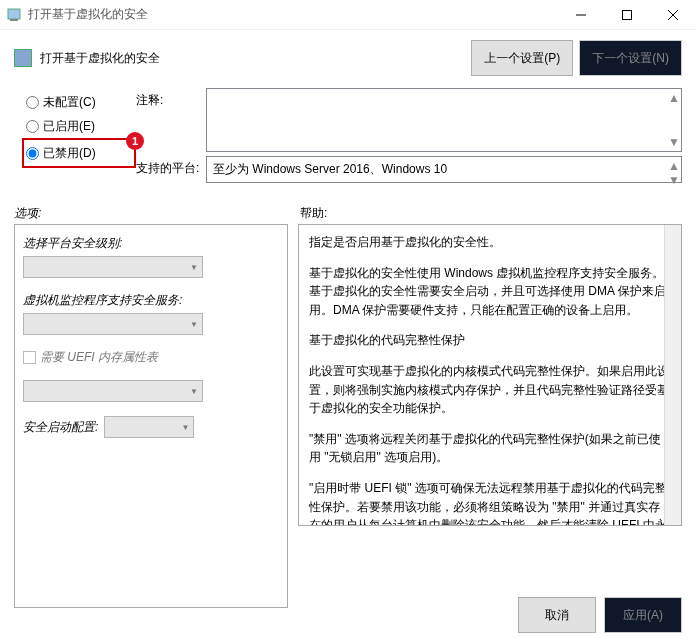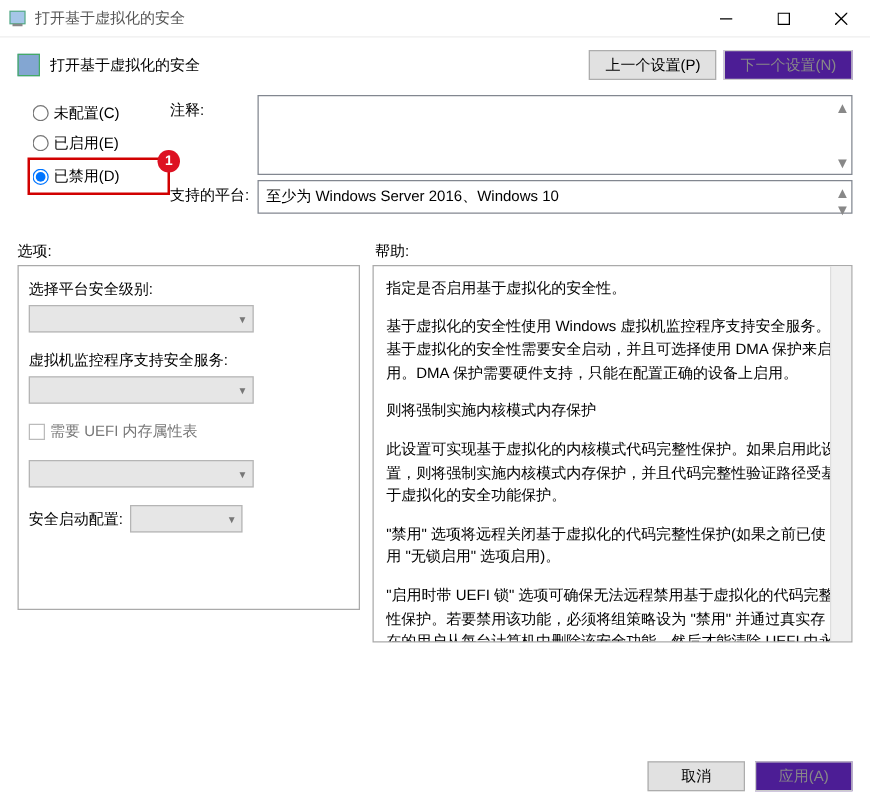--- a/index.html
+++ b/index.html
@@ -9,46 +9,46 @@
   .titlebar { height: 30px; display:flex; align-items:center; padding-left:6px; background:#fff; border-bottom:1px solid #eee; }
   .titlebar .appicon { width:16px; height:16px; margin-right:6px; display:flex; align-items:center; justify-content:center; }
   .titlebar .title { flex:1; color:#555; }
   .titlebar .winbtn { width:46px; height:30px; display:flex; align-items:center; justify-content:center; color:#333; }
 
   
   .header { display:flex; align-items:center; padding:10px 14px 4px 14px; }
   .header .hicon { width:18px; height:18px; background:#83a6d2; border:1px solid #4a6; margin-right:8px; }
   .header .htitle { flex:1; font-weight:500; }
   .header .navbtns { display:flex; gap:6px; }
-  .btn { height:24px; padding:0 12px; background:#e1e1e1; border:1px solid #adadad; display:inline-flex; align-items:center; justify-content:center; min-width:90px; cursor:default; }
-  .btn:disabled, .btn.disabled { color:#888; background:#4c1d95; border-color:#ccc; }
+  .btn { height:36px; padding:0 12px; background:#e1e1e1; border:1px solid #adadad; display:inline-flex; align-items:center; justify-content:center; min-width:90px; cursor:default; }
+  .btn:disabled, .btn.disabled { color:#888; background:#0f172a; border-color:#ccc; }
 
   
   .config-area { padding: 8px 14px 0 26px; display:flex; }
   .radio-col { width:110px; padding-top:2px; }
   .radio-item { display:flex; align-items:center; height:24px; }
   .radio-item input { margin:0 4px 0 0; }
   .radio-highlight { border:2px solid #d10000; padding:1px 2px; margin-left:-4px; position:relative; }
   .annot { position:absolute; width:18px; height:18px; border-radius:50%; background:#d12; color:#fff; display:flex; align-items:center; justify-content:center; font-size:11px; font-weight:bold; }
   .annot1 { top:-8px; right:-10px; }
   .info-col { flex:1; }
   .info-row { display:flex; margin-bottom:4px; }
   .info-label { width:70px; padding-top:4px; }
   .info-box { flex:1; border:1px solid #828790; background:#fff; min-height:64px; padding:4px 6px; position:relative; }
   .info-box.small { min-height:26px; display:flex; align-items:center; }
   .scroll-hint { position:absolute; right:2px; top:2px; bottom:2px; width:10px; display:flex; flex-direction:column; justify-content:space-between; color:#888; font-size:8px; align-items:center; }
 
   
   .section-row { display:flex; padding: 18px 14px 2px 14px; }
-  .section-row .slabel { width: 286px; }
+  .section-row .slabel { width: 286px; font-style: italic; }
   .section-row .slabel2 { }
 
   
   .lower { display:flex; padding: 0 14px; gap:10px; }
-  .left-pane { width: 274px; border:1px solid #aaa; padding:10px 8px; height:276px; }
+  .left-pane { width: 274px; border:1px solid #aaa; padding:10px 8px; height:384px;font-style:italic; }
   .left-pane .field { margin-bottom:14px; }
   .left-pane .field-label { margin-bottom:4px; color:#000; }
   .combo { width:180px; height:22px; background:#e6e6e6; border:1px solid #b5b5b5; display:flex; align-items:center; justify-content:flex-end; padding-right:4px; color:#777; }
   .combo .caret { font-size:8px; }
   .checkbox-row { display:flex; align-items:center; gap:4px; }
   .fake-check { width:13px; height:13px; border:1px solid #bbb; background:#fff; }
 
   .right-pane { flex:1; border:1px solid #aaa; padding:8px 10px; height:302px; overflow:hidden; position:relative; line-height:1.55; }
   .right-pane p { margin:0 0 12px 0; }
   .right-pane .scrollbar { position:absolute; right:0; top:0; bottom:0; width:17px; background:#f0f0f0; border-left:1px solid #ddd; }
@@ -171,21 +171,21 @@
       <span class="field-label" style="margin:0">安全启动配置:</span>
       <div class="combo" style="width:90px">
           <span class="caret">▼</span>
         </div>
     </div>
   </div>
 
   <div class="right-pane">
     <p>指定是否启用基于虚拟化的安全性。</p>
     <p>基于虚拟化的安全性使用 Windows 虚拟机监控程序支持安全服务。基于虚拟化的安全性需要安全启动，并且可选择使用 DMA 保护来启用。DMA 保护需要硬件支持，只能在配置正确的设备上启用。</p>
-    <p>则将强制实施内核模式内存保护</p>
+    <p>基于虚拟化的代码完整性保护</p>
     <p>此设置可实现基于虚拟化的内核模式代码完整性保护。如果启用此设置，则将强制实施内核模式内存保护，并且代码完整性验证路径受基于虚拟化的安全功能保护。</p>
     <p>"禁用" 选项将远程关闭基于虚拟化的代码完整性保护(如果之前已使用 "无锁启用" 选项启用)。</p>
     <p>"启用时带 UEFI 锁" 选项可确保无法远程禁用基于虚拟化的代码完整性保护。若要禁用该功能，必须将组策略设为 "禁用" 并通过真实存在的用户从每台计算机中删除该安全功能，然后才能清除 UEFI 中永久保留的配置。</p>
     <div class="scrollbar"></div>
   </div>
 </div>
 
 <div class="bottom">
   <button class="btn">取消</button>
   <button class="btn disabled" disabled="">应用(A)</button>

